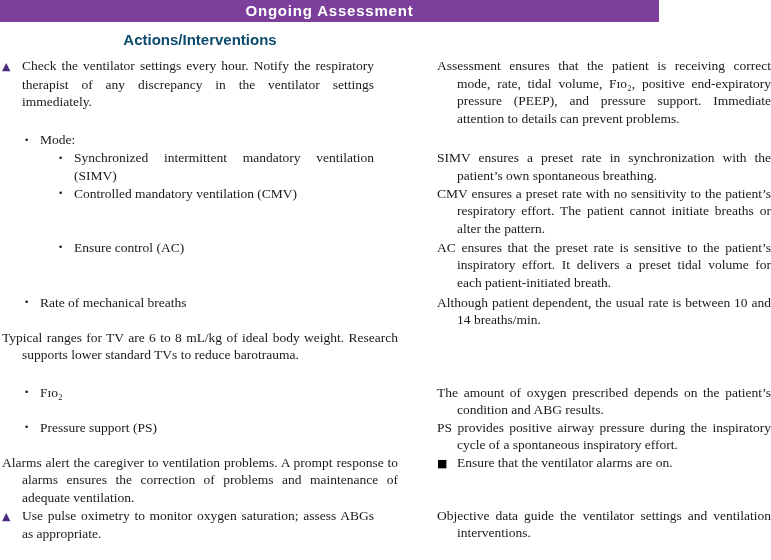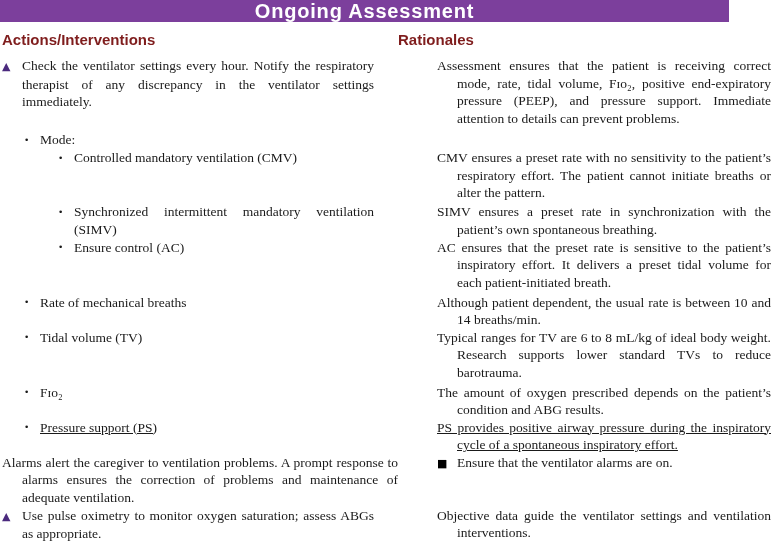--- a/index.html
+++ b/index.html
@@ -4,40 +4,41 @@
 <style>
   * { margin: 0; padding: 0; box-sizing: border-box; }
   html, body { width: 771px; height: 560px; background: #ffffff; overflow: hidden; }
   body {
     font-family: "Liberation Serif", "DejaVu Serif", serif;
     color: #1a1a1a;
     font-size: 13.5px;
     line-height: 17.5px;
   }
   .banner {
-    width: 729px; height: 22px;
+    width: 659px; height: 22px;
     background: #7c3f9c;
     color: #ffffff;
     text-align: center;
     font-family: "Liberation Sans", "DejaVu Sans", sans-serif;
     font-weight: bold;
-    font-size: 20px;
+    font-size: 15px;
     line-height: 22px;
     letter-spacing: 0.8px;
   }
   .content { padding: 0 0 0 2px; }
   .colheads {
     display: grid;
     grid-template-columns: 396px minmax(0,1fr);
     margin: 10px 0 10px 0;
     font-family: "Liberation Sans", "DejaVu Sans", sans-serif;
     font-weight: bold;
     font-size: 15px;
     line-height: 15px;
-    color: #7f1d1d;
+    color: #0c4a6e;
+    text-align: center;
   }
   .row {
     display: grid;
     grid-template-columns: 396px minmax(0,1fr);
     align-items: start;
     gap: 39px;
   }
   .cell { text-align: justify; }
   .action { padding-right: 24px; }
   .lvl0 { padding-left: 20px; text-indent: -20px; }
@@ -58,70 +59,68 @@
   
   .r1  { min-height: 74px; }
   .r2  { min-height: 18px; }
   .r3  { min-height: 35px; }
   .r4  { min-height: 54px; }
   .r5  { min-height: 55px; }
   .r6  { min-height: 35px; }
   .r7  { min-height: 55px; }
   .r8  { min-height: 35px; }
   .r9  { min-height: 17px; }
-  .r10 { min-height: 35px; text-decoration: underline; }
+  .r10 { min-height: 35px; }
   .r11 { min-height: 53px; }
   .r12 { min-height: 35px; }
 </style>
 </head>
 <body>
 
 <div class="banner">
   <span>Ongoing Assessment</span>
 </div>
 
 <div class="content">
 
   <div class="colheads">
     <div>Actions/Interventions</div>
-    <div>Rationales</div>
   </div>
 
   <div class="row r1">
     <div class="cell action lvl0"><span class="bullet b-tri">▲</span><span>Check the ventilator settings every hour. Notify the respiratory therapist of any discrepancy in the ventilator settings immediately.</span></div>
     <div class="cell rationale">Assessment ensures that the patient is receiving correct mode, rate, tidal volume, Fɪᴏ₂, positive end-expiratory pressure (PEEP), and pressure support. Immediate attention to details can prevent problems.</div>
   </div>
 
   <div class="row r2">
     <div class="cell action lvl1"><span class="bullet b-dot">•</span><span>Mode:</span></div>
     <div class="cell rationale"></div>
   </div>
 
+  <div class="row r3">
+    <div class="cell action lvl2"><span class="bullet b-dot">•</span><span>Synchronized intermittent mandatory ventilation (SIMV)</span></div>
+    <div class="cell rationale">SIMV ensures a preset rate in synchronization with the patient’s own spontaneous breathing.</div>
+  </div>
+
   <div class="row r4">
     <div class="cell action lvl2"><span class="bullet b-dot">•</span><span>Controlled mandatory ventilation (CMV)</span></div>
     <div class="cell rationale">CMV ensures a preset rate with no sensitivity to the patient’s respiratory effort. The patient cannot initiate breaths or alter the pattern.</div>
-  </div>
-
-  <div class="row r3">
-    <div class="cell action lvl2"><span class="bullet b-dot">•</span><span>Synchronized intermittent mandatory ventilation (SIMV)</span></div>
-    <div class="cell rationale">SIMV ensures a preset rate in synchronization with the patient’s own spontaneous breathing.</div>
   </div>
 
   <div class="row r5">
     <div class="cell action lvl2"><span class="bullet b-dot">•</span><span>Ensure control (AC)</span></div>
     <div class="cell rationale">AC ensures that the preset rate is sensitive to the patient’s inspiratory effort. It delivers a preset tidal volume for each patient-initiated breath.</div>
   </div>
 
   <div class="row r6">
     <div class="cell action lvl1"><span class="bullet b-dot">•</span><span>Rate of mechanical breaths</span></div>
     <div class="cell rationale">Although patient dependent, the usual rate is between 10 and 14 breaths/min.</div>
   </div>
 
   <div class="row r7">
-    <div class="cell action lvl1"><span class="bullet b-dot">•</span><span>Tidal volume (TV)</span></div>
     <div class="cell rationale">Typical ranges for TV are 6 to 8 mL/kg of ideal body weight. Research supports lower standard TVs to reduce barotrauma.</div>
   </div>
 
   <div class="row r8">
     <div class="cell action lvl1"><span class="bullet b-dot">•</span><span>Fɪᴏ₂</span></div>
     <div class="cell rationale">The amount of oxygen prescribed depends on the patient’s condition and ABG results.</div>
   </div>
 
 
   <div class="row r10">

